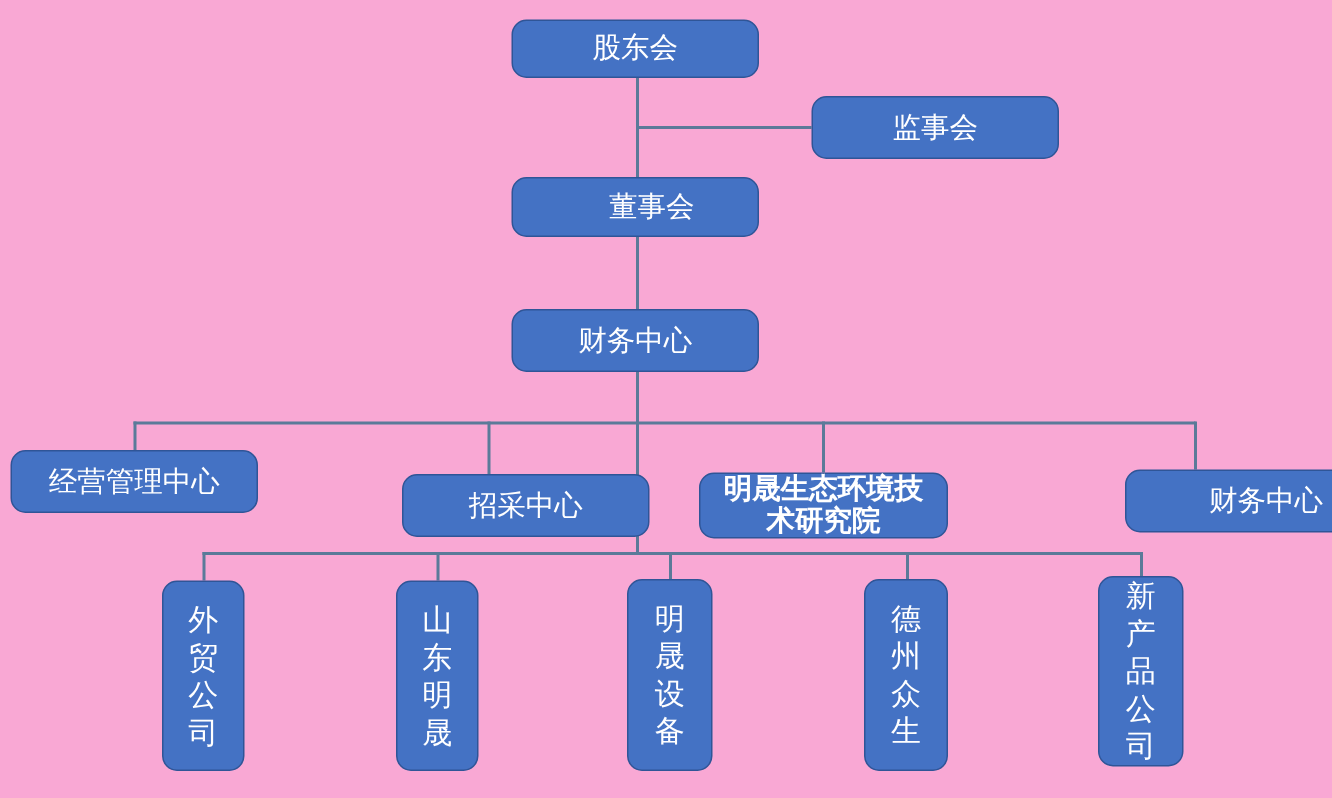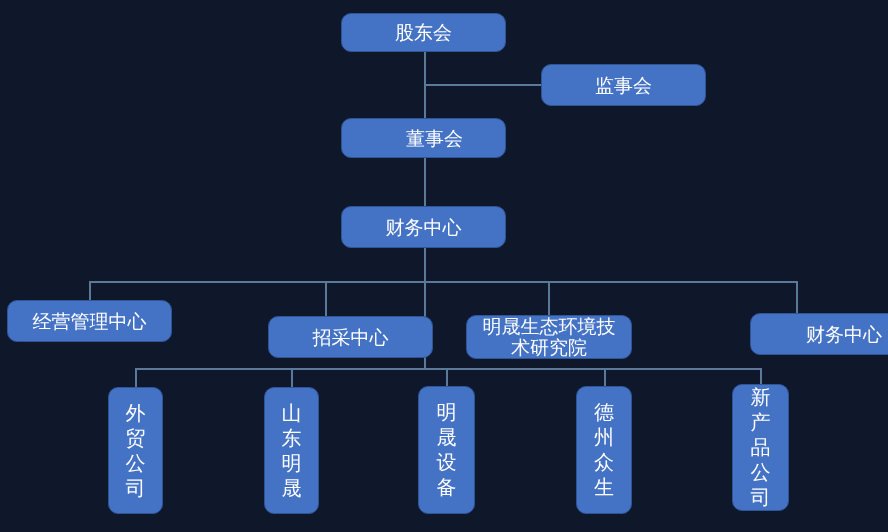--- a/index.html
+++ b/index.html
@@ -1,36 +1,36 @@
 <!DOCTYPE html>
 <html><head>
 <meta charset="utf-8">
 <style>
   html,body{margin:0;padding:0;}
   body{width:888px;height:532px;background:#ffffff;font-family:"DejaVu Sans",sans-serif;}
-  .canvas{position:relative;width:888px;height:532px;background:#0f172a;overflow:hidden;}
+  .canvas{position:relative;width:888px;height:532px;background:#f9a8d4;overflow:hidden;}
   .node{
     position:absolute;box-sizing:border-box;
     background:#4472C4;border:1.6px solid #2F5597;border-radius:10px;
     color:#ffffff;display:flex;align-items:center;justify-content:center;
     text-align:center;font-size:19px;line-height:21px;white-space:pre-line;
   }
   .node.vert{font-size:20px;line-height:25px;}
   .line{position:absolute;background:#5b7a99;}
   .h{height:1.5px;}
   .v{width:1.5px;}
 
   
   #n-shareholders{left:341px;top:13px;width:165px;height:39px;}
   #n-supervisory{left:541px;top:64px;width:165px;height:42px;}
   #n-board{left:341px;top:118px;width:165px;height:40px;padding-left:22px;}
   #n-management{left:341px;top:206px;width:165px;height:42px;}
   #n-ops{left:7px;top:300px;width:165px;height:42px;}
   #n-procurement{left:243px;top:316px;width:165px;height:42px;margin-left:25px;}
-  #n-research{left:466px;top:315px;width:166px;height:44px;}
+  #n-research{left:466px;top:315px;width:166px;height:44px;font-weight:bold;}
   #n-finance{left:713px;top:313px;width:188px;height:42px;margin-left:37px;}
   #n-foreign-trade{left:108px;top:387px;width:55px;height:127px;}
   #n-shandong-mingsheng{left:264px;top:387px;width:55px;height:127px;}
   #n-mingsheng-equipment{left:418px;top:386px;width:57px;height:128px;}
   #n-dezhou-zhongsheng{left:576px;top:386px;width:56px;height:128px;}
   #n-new-products{left:732px;top:384px;width:57px;height:127px;}
 
   
   #e-v1{left:424px;top:52px;height:66px;}
   #e-h-supervisory{left:424px;top:84px;width:117px;}

